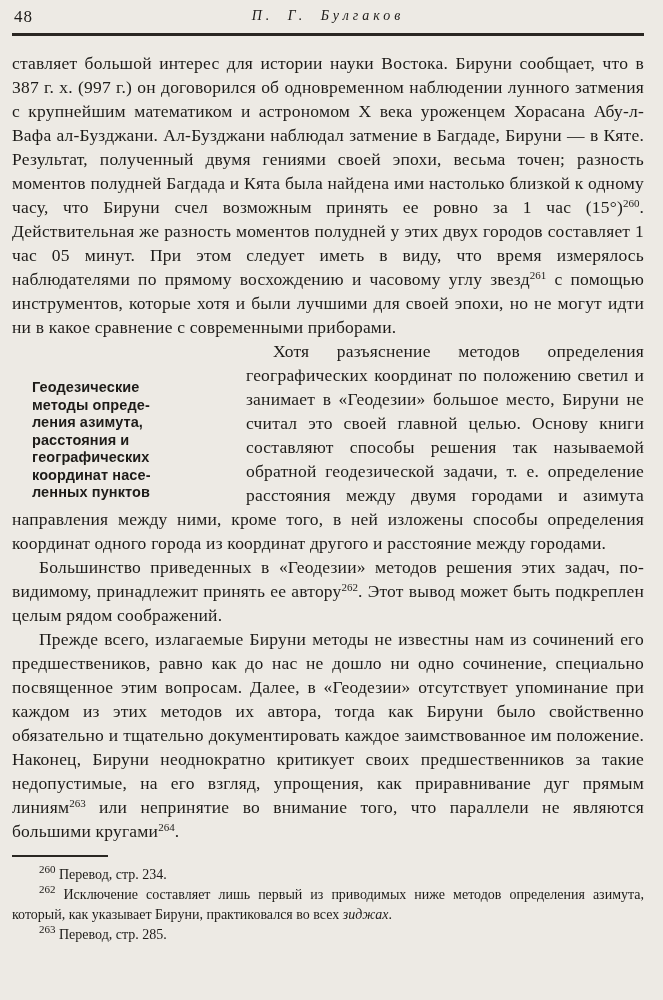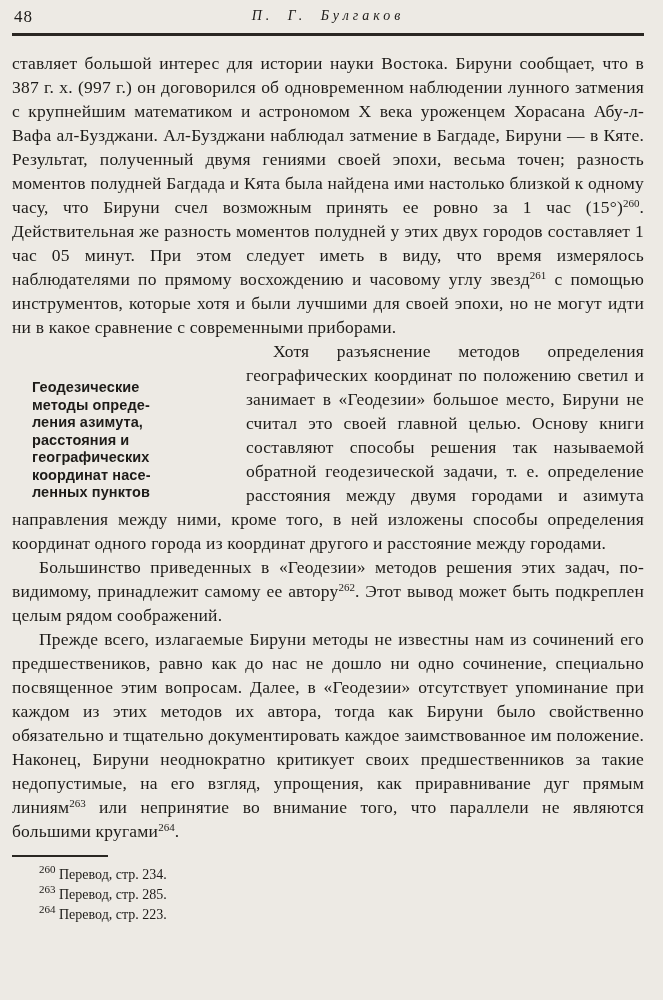--- a/index.html
+++ b/index.html
@@ -96,26 +96,26 @@
     <p class="par"><span>ставляет большой интерес для истории науки Востока. Бируни сообщает, что в 387 г. х. (997 г.) он договорился об одновременном наблюдении лунного затмения с крупнейшим математиком и астрономом X века уроженцем Хорасана Абу-л-Вафа ал-Бузджани. Ал-Бузджани наблюдал затмение в Багдаде, Бируни — в Кяте. Результат, полученный двумя гениями своей эпохи, весьма точен; разность моментов полудней Багдада и Кята была найдена ими настолько близкой к одному часу, что Бируни счел возможным принять ее ровно за 1 час (15°)</span><sup>260</sup><span>. Действительная же разность моментов полудней у этих двух городов составляет 1 час 05 минут. При этом следует иметь в виду, что время измерялось наблюдателями по прямому восхождению и часовому углу звезд</span><sup>261</sup><span> с помощью инструментов, которые хотя и были лучшими для своей эпохи, но не могут идти ни в какое сравнение с современными приборами.</span></p>
 
     <p class="par indent"><span class="margin-note">Геодезические
 методы опреде-
 ления азимута,
 расстояния и
 географических
 координат насе-
 ленных пунктов</span><span><span>Хотя разъяснение методов определения географических координат по положению светил и занимает в «Геодезии» большое место, Бируни не считал это своей главной целью. Основу книги составляют способы решения так называемой обратной геодезической задачи, т. е. определение расстояния между двумя городами и азимута направления между ними, кроме того, в ней изложены способы определения координат одного города из координат другого и расстояние между городами.</span></span></p>
 
-    <p class="par indent"><span>Большинство приведенных в «Геодезии» методов решения этих задач, по-видимому, принадлежит самому ее автору</span><sup>262</sup><span>. Этот вывод может быть подкреплен целым рядом соображений.</span></p>
+    <p class="par indent"><span>Большинство приведенных в «Геодезии» методов решения этих задач, по-видимому, принадлежит принять ее автору</span><sup>262</sup><span>. Этот вывод может быть подкреплен целым рядом соображений.</span></p>
 
     <p class="par indent"><span>Прежде всего, излагаемые Бируни методы не известны нам из сочинений его предшествеников, равно как до нас не дошло ни одно сочинение, специально посвященное этим вопросам. Далее, в «Геодезии» отсутствует упоминание при каждом из этих методов их автора, тогда как Бируни было свойственно обязательно и тщательно документировать каждое заимствованное им положение. Наконец, Бируни неоднократно критикует своих предшественников за такие недопустимые, на  его взгляд, упрощения, как приравнивание дуг прямым линиям</span><sup>263</sup><span> или непринятие во внимание того, что параллели не являются большими кругами</span><sup>264</sup><span>.</span></p>
 
   </div>
 
   <div class="footnotes">
     <div class="fn-rule"></div>
     <p class="fn"><sup>260</sup><span> Перевод, стр. 234.</span></p>
+    <p class="fn"><sup>262</sup><span> Исключение составляет лишь первый из приводимых ниже методов определения азимута, который, как указывает Бируни, практиковался во всех </span><span style="font-style: italic;">зиджах</span><span>.</span></p>
     <p class="fn"><sup>263</sup><span> Перевод, стр. 285.</span></p>
-    <p class="fn"><sup>264</sup><span> Перевод, стр. 223.</span></p>
   </div>
 
 </div>
 
 </body></html>

